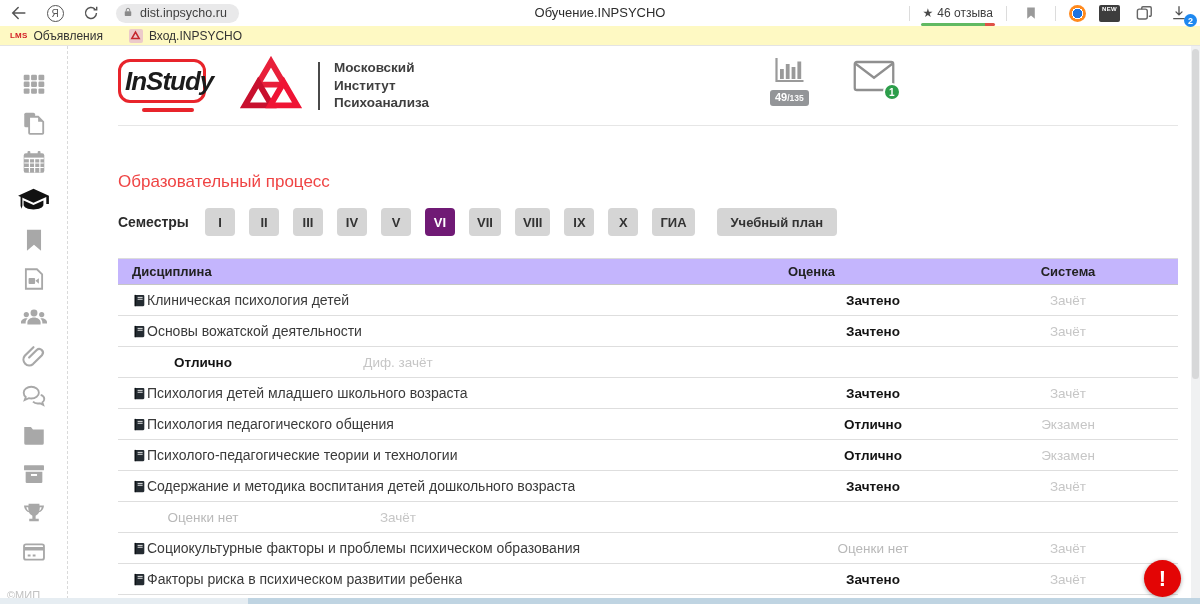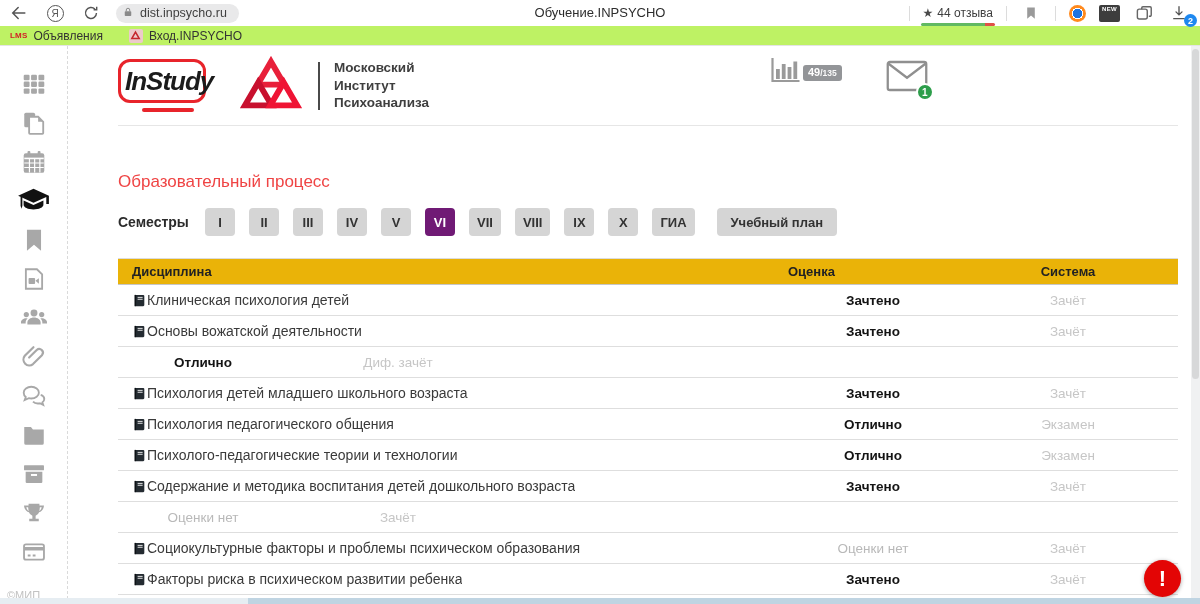--- a/index.html
+++ b/index.html
@@ -23,21 +23,21 @@
     background:linear-gradient(to right,#61b962 0 86%,#df5146 86% 100%); }
   .star { font-size:12px; color:#4a4a4a; }
   .orb { width:17px; height:17px; border-radius:50%;
     background:radial-gradient(circle at 50% 50%, #1f74e0 0 40%, #ffffff 40% 48%, #ff8a1e 48% 74%, #ef4136 74% 100%); }
   .newicon { width:21px; height:17px; border-radius:2px; overflow:hidden; background:#3d3d3d; }
   .newicon .nw-top { height:8px; background:repeating-linear-gradient(90deg,#37b6a8 0 3px,#2a7fd4 3px 6px,#bfe8e2 6px 8px); }
   .newicon .nw-txt { font-size:6px; font-weight:700; color:#fff; text-align:center; line-height:9px; letter-spacing:.3px; }
   .dl-wrap { position:relative; }
   .dl-badge { position:absolute; right:-7px; bottom:-3px; min-width:13px; height:13px; border-radius:7px;
     background:#1e88f0; color:#fff; font-size:9px; font-weight:700; display:flex; align-items:center; justify-content:center; padding:0 3px; }
-  .bookmarks { height:20px; display:flex; align-items:center; gap:26px; padding-left:10px; border-bottom:1px solid #e4e4e4; background:#bef264; }
+  .bookmarks { height:20px; display:flex; align-items:center; gap:26px; padding-left:10px; border-bottom:1px solid #e4e4e4; background:#fef9c3; }
   .bm-item { display:flex; align-items:center; gap:6px; font-size:12px; color:#333; cursor:pointer; }
   .lms-ico { color:#d21f26; font-weight:800; font-size:8px; letter-spacing:.2px; }
   .mip-fav { width:14px; height:14px; border-radius:2px; background:#eccaca; display:flex; align-items:center; justify-content:center; }
 
   
   .app { position:relative; height:558px; display:flex; background:#fff; }
   .sidebar { width:68px; border-right:1px dashed #dadada; position:relative; padding-top:18px;
     display:flex; flex-direction:column; align-items:center; }
   .sb-item { height:39px; display:flex; align-items:center; justify-content:center; width:100%; cursor:pointer; color:#a8a8a8; }
   .sb-item svg { width:26px; height:26px; }
@@ -48,39 +48,39 @@
   .main { flex:1; position:relative; padding:0 22px 0 50px; }
   .hdr { position:relative; height:80px; border-bottom:1px solid #e6e6e6; display:flex; align-items:center; }
   .logo-instudy { position:relative; width:96px; height:58px; cursor:pointer; }
   .li-frame { position:absolute; left:0; top:2px; width:88px; height:44px; border:3.5px solid #e8242b; border-radius:12px; }
   .li-text { position:absolute; left:7px; top:9px; font-size:26px; font-weight:800; color:#1b1b1b; letter-spacing:-1px; font-style:italic; }
   .li-bar { position:absolute; left:24px; top:51px; width:52px; height:4.5px; background:#e8242b; border-radius:2px; }
   .logo-mip { margin-left:26px; }
   .hdr-div { width:2px; height:48px; background:#4a4a4a; margin:0 14px 0 16px; }
   .inst-name { font-size:13.5px; font-weight:700; color:#3f3f3f; line-height:1.3; }
   .hdr-icons { position:absolute; left:652px; top:11px; display:flex; gap:44px; align-items:flex-start; }
-  .stat-block { display:flex; flex-direction:row; align-items:center; gap:2px; cursor:pointer; }
+  .stat-block { display:flex; flex-direction:column; align-items:center; gap:2px; cursor:pointer; }
   .stat-badge { background:#939598; border-radius:3px; padding:1px 5px 2px; color:#fff; font-weight:700; font-size:11px; line-height:12px; }
   .stat-badge .tot { font-size:8.5px; font-weight:700; opacity:.95; }
   .mail-block { position:relative; margin-top:2px; cursor:pointer; }
   .mail-badge { position:absolute; right:-6px; bottom:-4px; width:18px; height:18px; border-radius:50%;
     background:#2d9e4b; border:2px solid #fff; color:#fff; font-size:10px; font-weight:700;
     display:flex; align-items:center; justify-content:center; }
 
   .page-title { margin-top:46px; font-size:17px; font-weight:400; color:#ef4444; }
   .sem-row { margin-top:16px; display:flex; align-items:center; }
   .sem-label { font-size:14px; font-weight:700; color:#2b2b2b; width:87px; }
   .sem-btn { display:inline-flex; align-items:center; justify-content:center; min-width:30px; height:28px;
     padding:0 8px; margin-right:14px; border:none; border-radius:4px; background:#d5d5d5;
     font-family:inherit; font-size:13px; font-weight:700; color:#333; cursor:pointer; }
   .sem-btn.active { background:#701a75; color:#fff; }
   .sem-btn.plan { margin-left:8px; padding:0 14px; }
 
   .tbl { margin-top:22px; border-top:1px solid #dcdcdc; }
-  .thead { display:flex; align-items:center; height:26px; background:#eab308;
+  .thead { display:flex; align-items:center; height:26px; background:#c4b5fd;
     border-bottom:1px solid #c6c6c6; font-size:13px; font-weight:700; color:#222; }
   .trow { display:flex; align-items:center; height:31px; border-bottom:1px solid #dedede;
     font-size:14px; color:#3a3a3a; background:#fff; }
   .c-disc { flex:1; display:flex; align-items:center; padding-left:14px; min-width:0; }
   .c-disc .bk { flex:0 0 auto; display:flex; }
   .c-grade { width:170px; text-align:center; font-weight:700; color:#141414; font-size:13.5px; }
   .c-grade.nograde { color:#b9b9b9; font-weight:400; }
   .c-sys { width:220px; text-align:center; color:#c6c6c6; font-size:13.5px; }
   .th-disc { flex:1; padding-left:14px; }
   .th-grade { width:170px; text-align:left; }
@@ -123,21 +123,21 @@
           </svg>
       </span>
       <span class="url-text">dist.inpsycho.ru</span>
     </span>
   </div>
   <div class="tab-title">Обучение.INPSYCHO</div>
   <div class="tb-right">
     <span class="vdiv"></span>
     <span class="reviews">
       <span class="star">★</span>
-      <span>44 отзыва</span>
+      <span>46 отзыва</span>
     </span>
     <span class="vdiv"></span>
     <span class="nav-btn">
       <svg width="14" height="14" viewBox="0 0 24 24" fill="#9a9a9a">
           <path d="M5.5 2.5h13V22l-6.5-5.6L5.5 22z"></path>
         </svg>
     </span>
     <span class="vdiv"></span>
     <span class="orb"></span>
     <span class="newicon">

